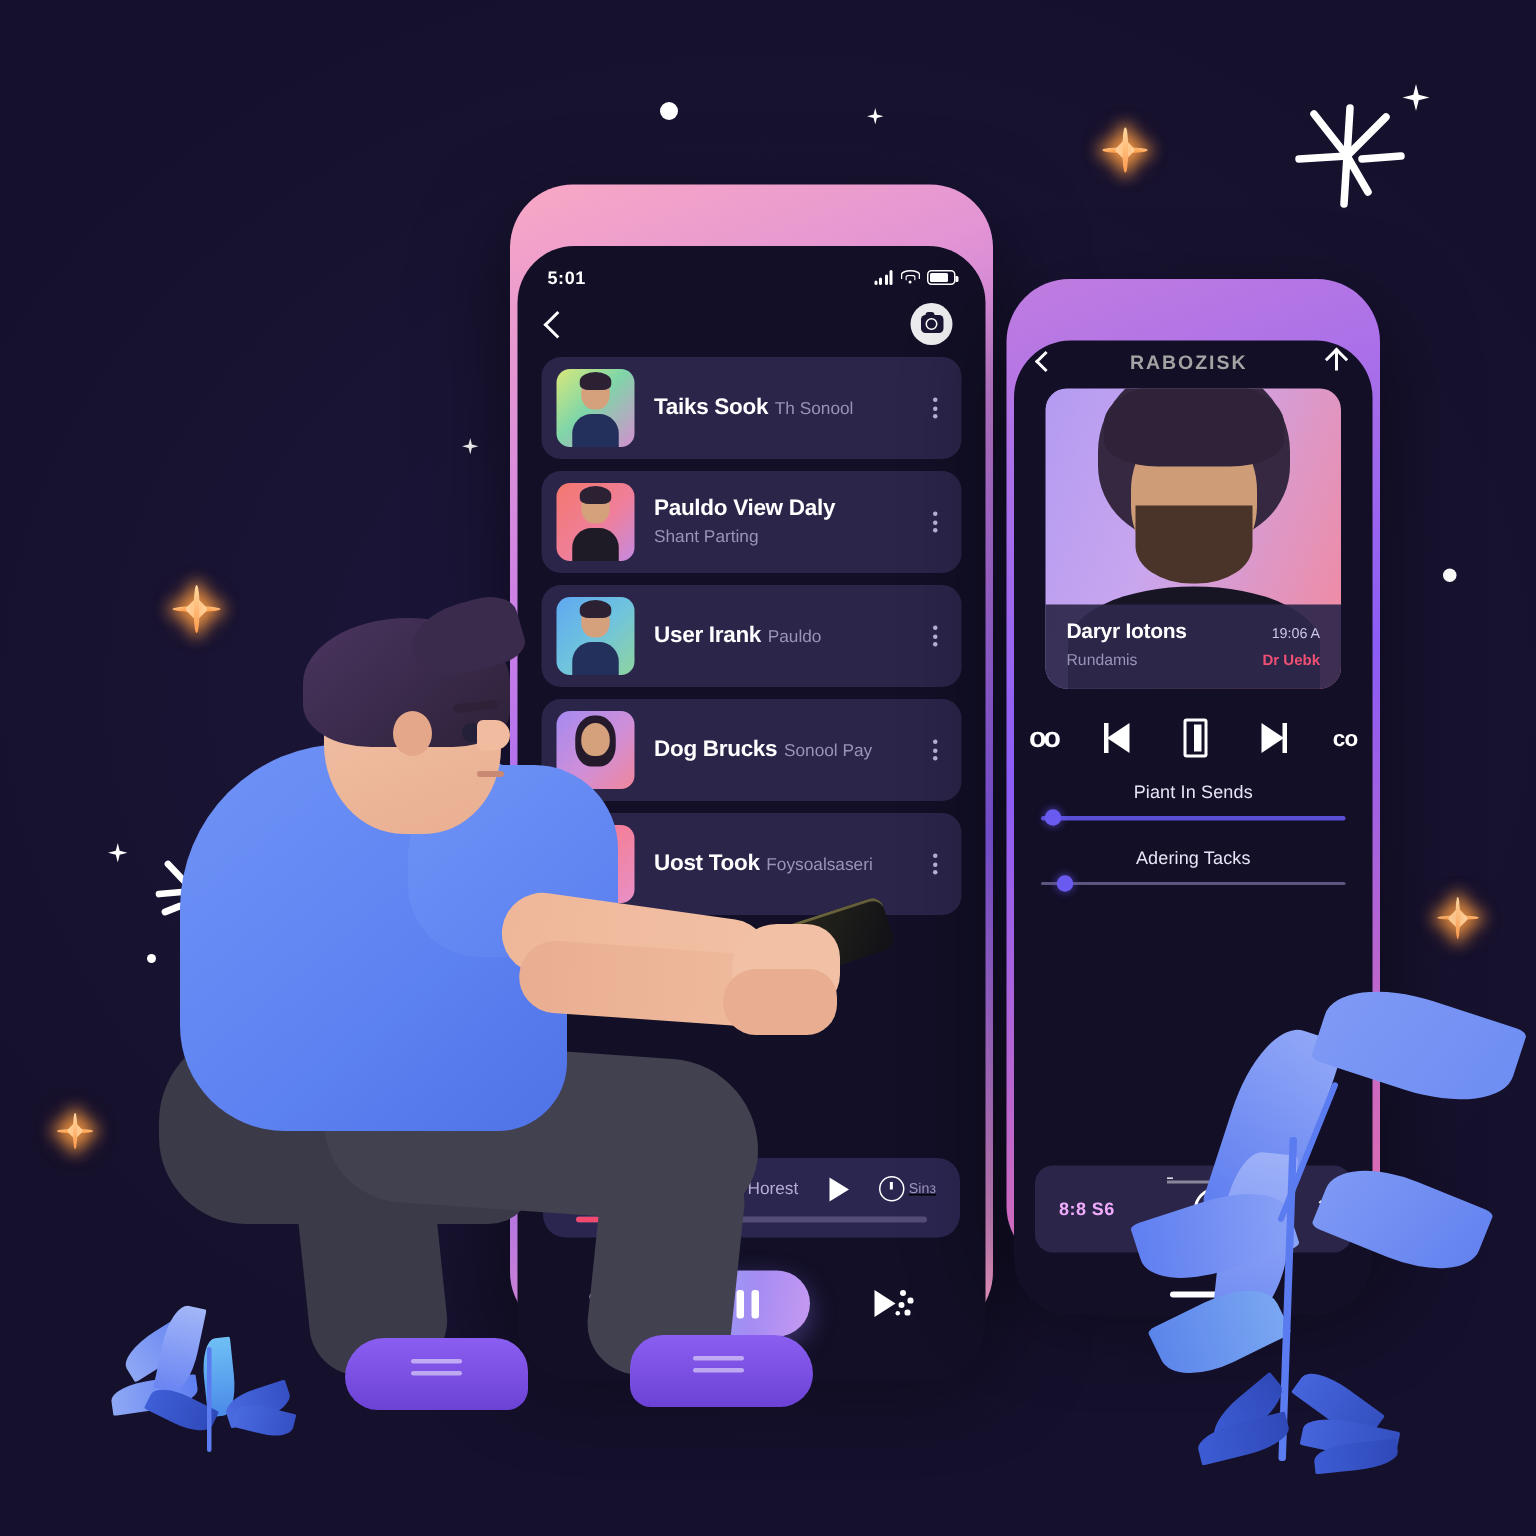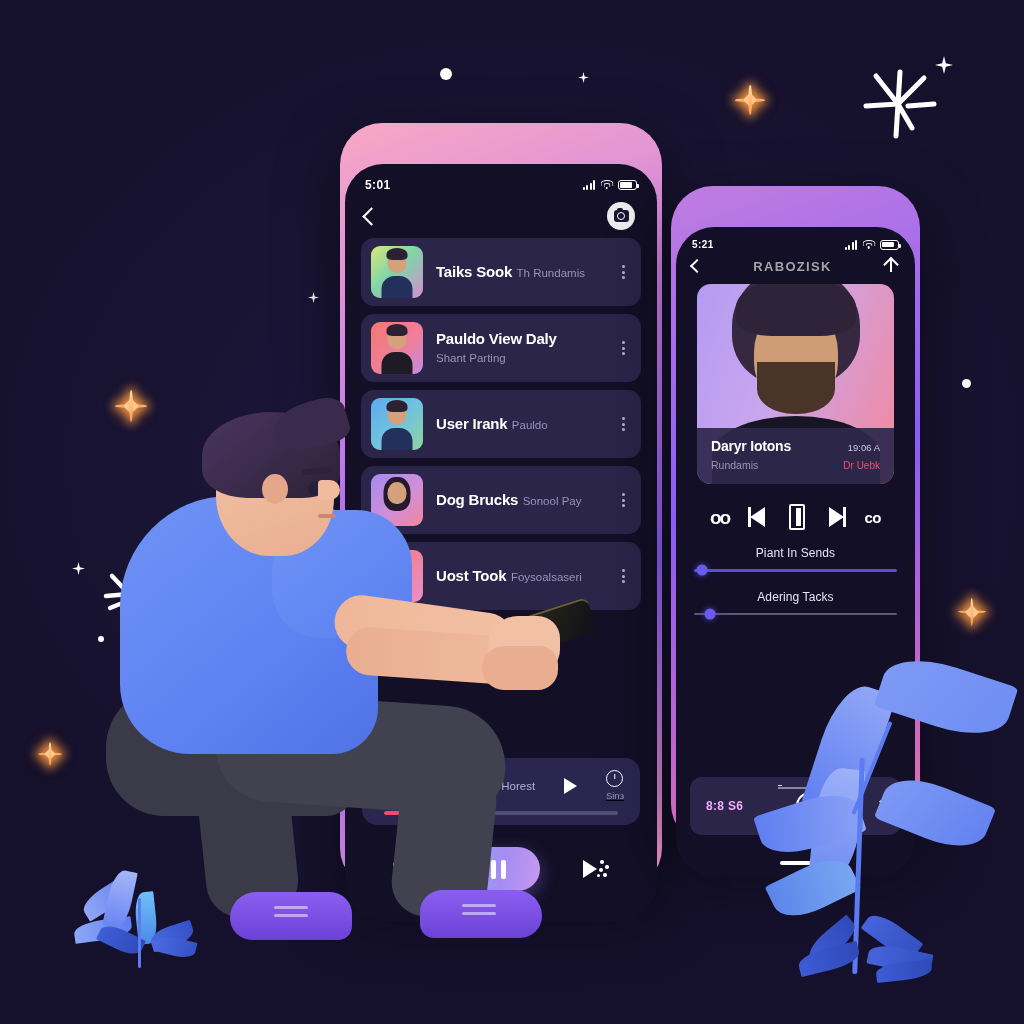--- a/index.html
+++ b/index.html
@@ -145,21 +145,21 @@
   .kebab{ width:16px; display:flex; flex-direction:column; align-items:center;
      gap:2.5px; flex:0 0 16px; }
   .kebab i{ width:3px; height:3px; border-radius:50%; background:#b9b2d4; display:block; }
 
   
   .mini{
     position:absolute; left:17px; right:17px; bottom:96px;
     background:#2b2650; border-radius:15px; padding:12px 16px 10px;
   }
   .mini-row{ display:flex; align-items:center; justify-content:space-between; }
-  .mini-cell{ display:flex; flex-direction:column; align-items:center; gap:3px;text-decoration:underline; }
+  .mini-cell{ display:flex; flex-direction:row; align-items:center; gap:3px;text-decoration:underline; }
   .mini-lbl{ color:#9c95bb; font-size:9.5px; }
   .ic-pause{ display:flex; gap:3px; }
   .ic-pause i{ width:4px; height:15px; background:#fff; border-radius:1.5px; display:block; }
   .ic-prev,.ic-next{ width:16px; height:15px; position:relative; }
   .ic-prev::before,.ic-next::before{ content:""; position:absolute; top:0;
      width:0; height:0; border-top:7.5px solid transparent;
      border-bottom:7.5px solid transparent; }
   .ic-prev::before{ left:1px; border-right:11px solid #fff; }
   .ic-prev::after,.ic-next::after{ content:""; position:absolute; top:0;
      width:2.6px; height:15px; background:#fff; }
@@ -226,24 +226,24 @@
   .trackinfo{
     position:absolute; left:0; right:0; bottom:0;
     background:rgba(46,40,76,.93); border-radius:0 0 14px 14px;
     padding:9px 14px 11px; display:flex; align-items:flex-start;
     justify-content:space-between; gap:8px;
   }
   .ti-title{ color:#fff; font-size:14px; font-weight:700; letter-spacing:-.2px; }
   .ti-sub{ color:#9b94b9; font-size:10.5px; margin-top:2px; }
   .ti-right{ text-align:right; }
   .ti-time{ color:#cfc8e6; font-size:9.5px; }
-  .ti-tag{ color:#ef5073; font-size:10px; margin-top:3px; font-weight:400; }
+  .ti-tag{ color:#ef5073; font-size:10px; margin-top:3px; font-weight:700; }
 
   .rctl{ display:flex; align-items:center; justify-content:space-between;
-     padding:20px 34px 6px; }
+     padding:20px 10px 6px; }
   .ic-inf{ color:#fff; font-size:19px; font-weight:700; letter-spacing:-2px;
      line-height:1; }
   .ic-bar{ width:16px; height:26px; border:2px solid #fff; border-radius:2px;
      position:relative; }
   .ic-bar::after{ content:""; position:absolute; right:2px; top:2px; bottom:2px;
      width:5px; background:#fff; }
   .ic-prev2,.ic-next2{ width:22px;height:20px; position:relative; }
   .ic-prev2::before,.ic-next2::before{ content:""; position:absolute; top:0;
      width:0;height:0;border-top:10px solid transparent;border-bottom:10px solid transparent; }
   .ic-prev2::before{ left:2px; border-right:15px solid #fff; }
@@ -429,21 +429,21 @@
       <div class="tracklist">
 
         <div class="trow">
           <span class="thumb" style="background:linear-gradient(135deg,#d9e87a,#7fd6a8 45%,#d48fd0);">
             <span class="body"></span>
               <span class="head"></span>
               <span class="hair"></span>
             </span>
           <span class="tmeta">
             <span class="ttitle">Taiks Sook</span>
-            <span class="tsub">Th Rundamis</span>
+            <span class="tsub">Th Sonool</span>
           </span>
           <span class="kebab">
               <i></i>
               <i></i>
               <i></i>
             </span>
         </div>
 
         <div class="trow">
           <span class="thumb" style="background:linear-gradient(135deg,#f4786e,#ef7f9a 55%,#c68ae0);">
@@ -550,39 +550,20 @@
           <span class="sp-dot" style="left:14px;top:15px;width:3px;height:3px;"></span>
         </span>
       </div>
 
     </div>
   </div>
 
   <div class="phone" id="phone-right">
     <div class="phone-inner">
 
-      <div class="statusbar">
-        <span>5:21</span>
-        <span class="status-icons">
-          <span class="bars">
-              <i></i>
-              <i></i>
-              <i></i>
-              <i></i>
-            </span>
-          <span class="wifi">
-              <span></span>
-              <span></span>
-              <span></span>
-            </span>
-          <span class="batt">
-              <i></i>
-            </span>
-        </span>
-      </div>
 
       <div class="rnav">
         <span class="chev-back-s"></span>
         <span class="rtitle">RABOZISK</span>
         <span class="ic-share"></span>
       </div>
 
       <div class="albumwrap">
         <div class="album">
           <span class="av-hood"></span>

